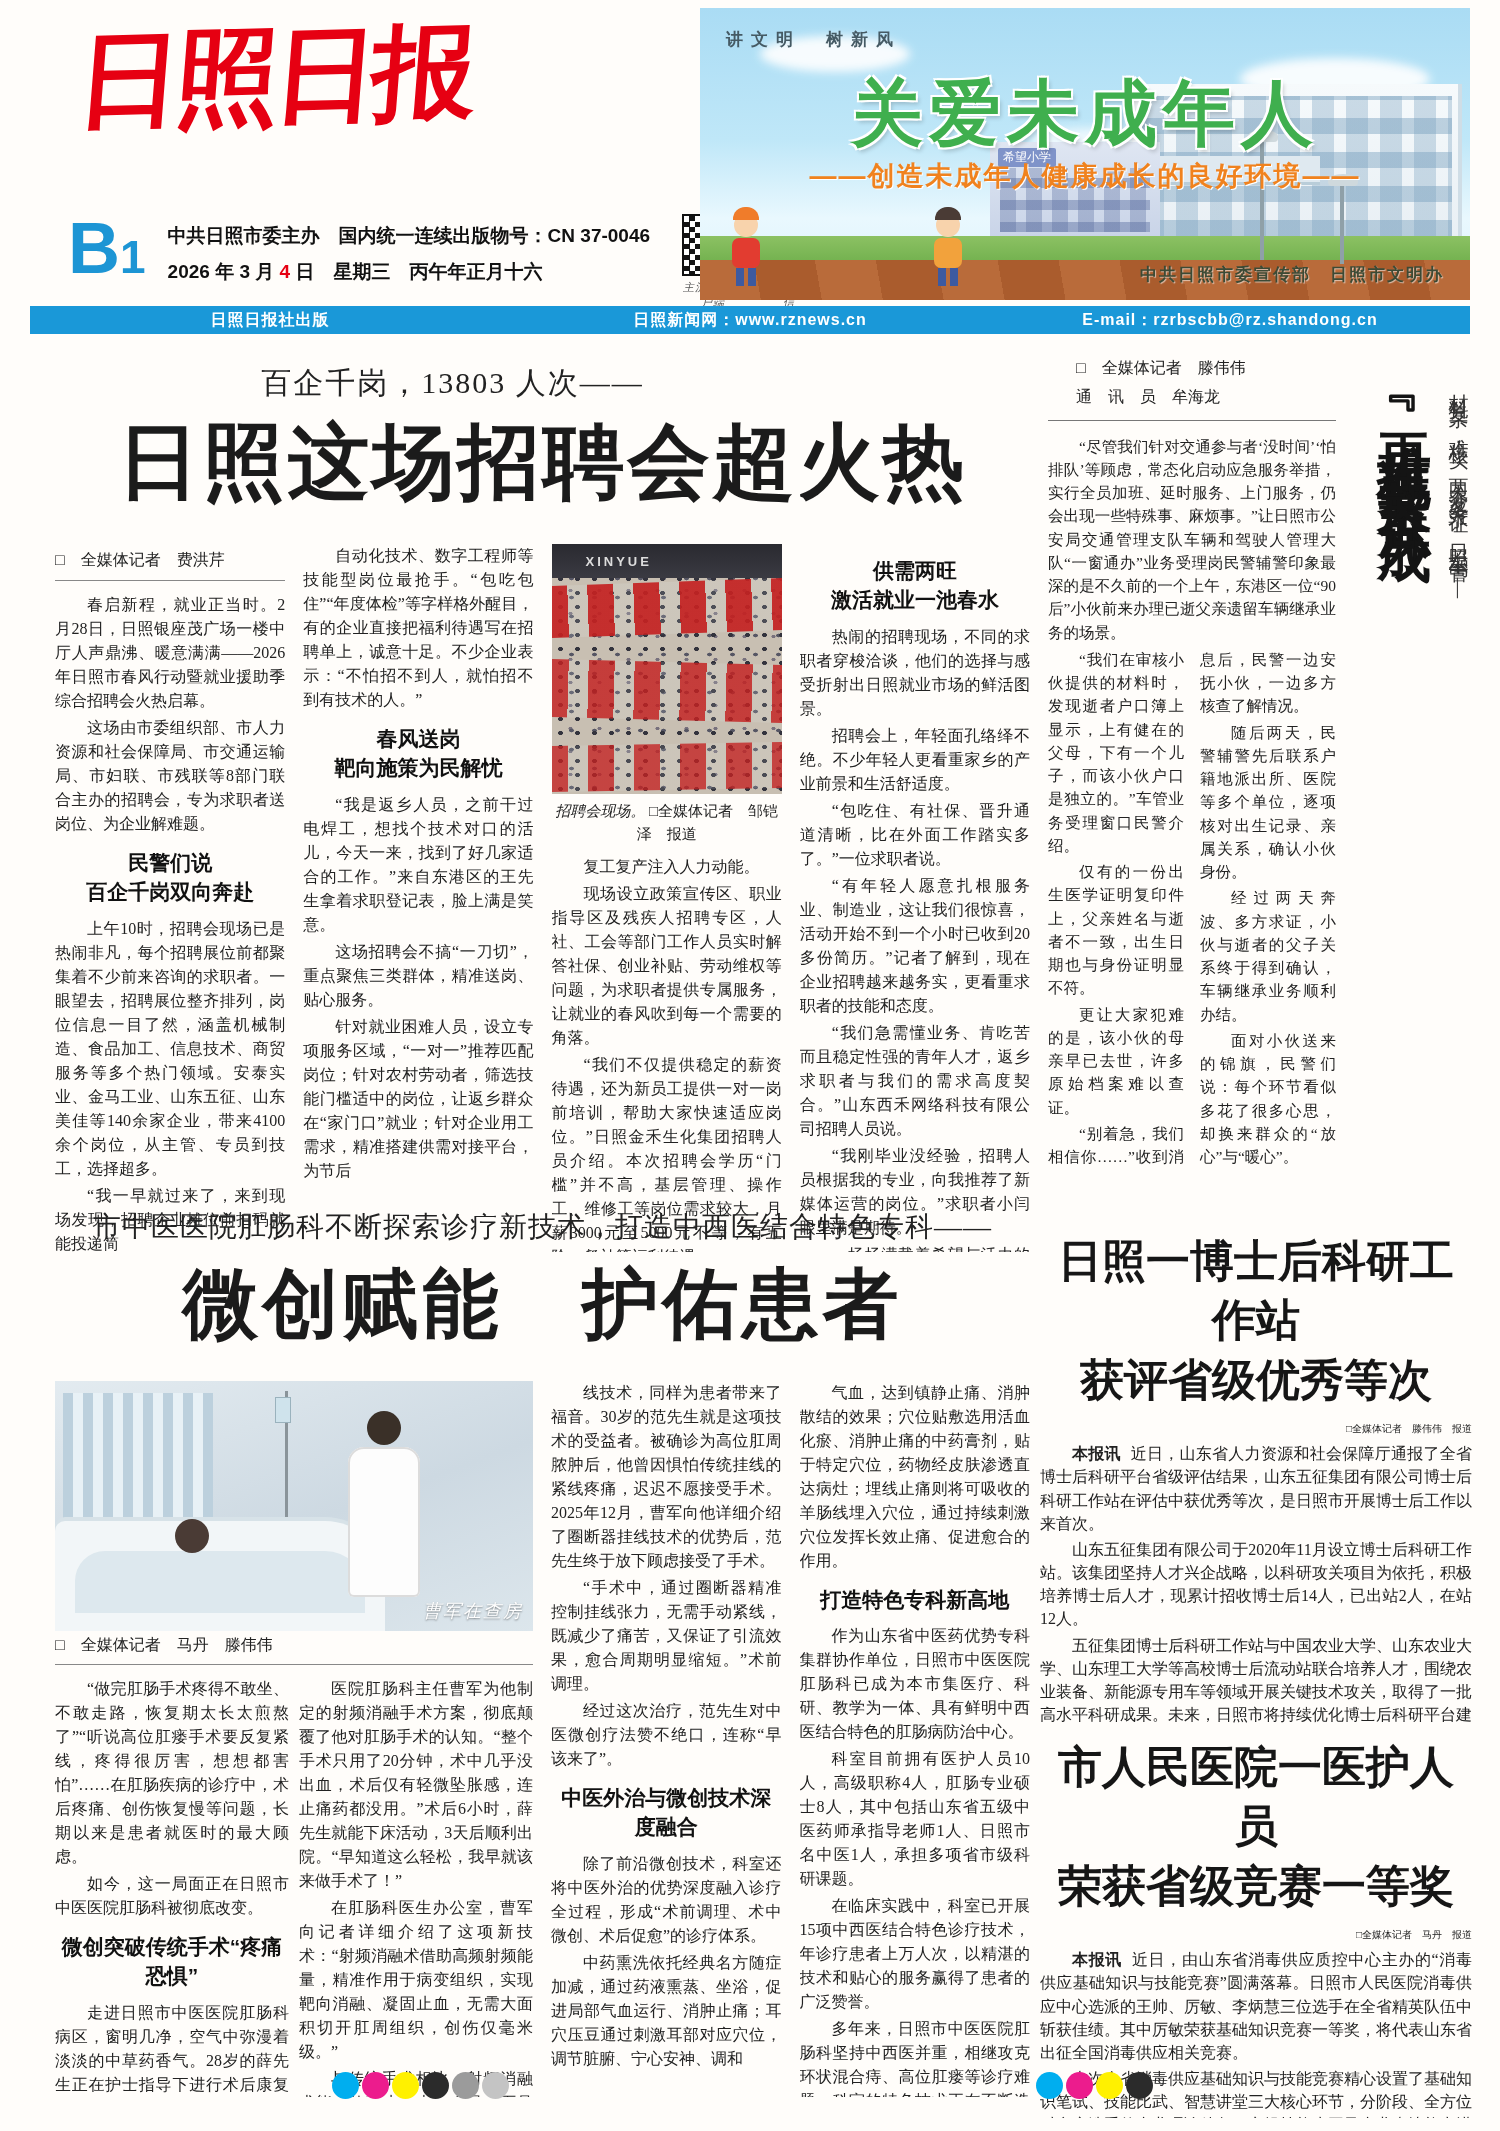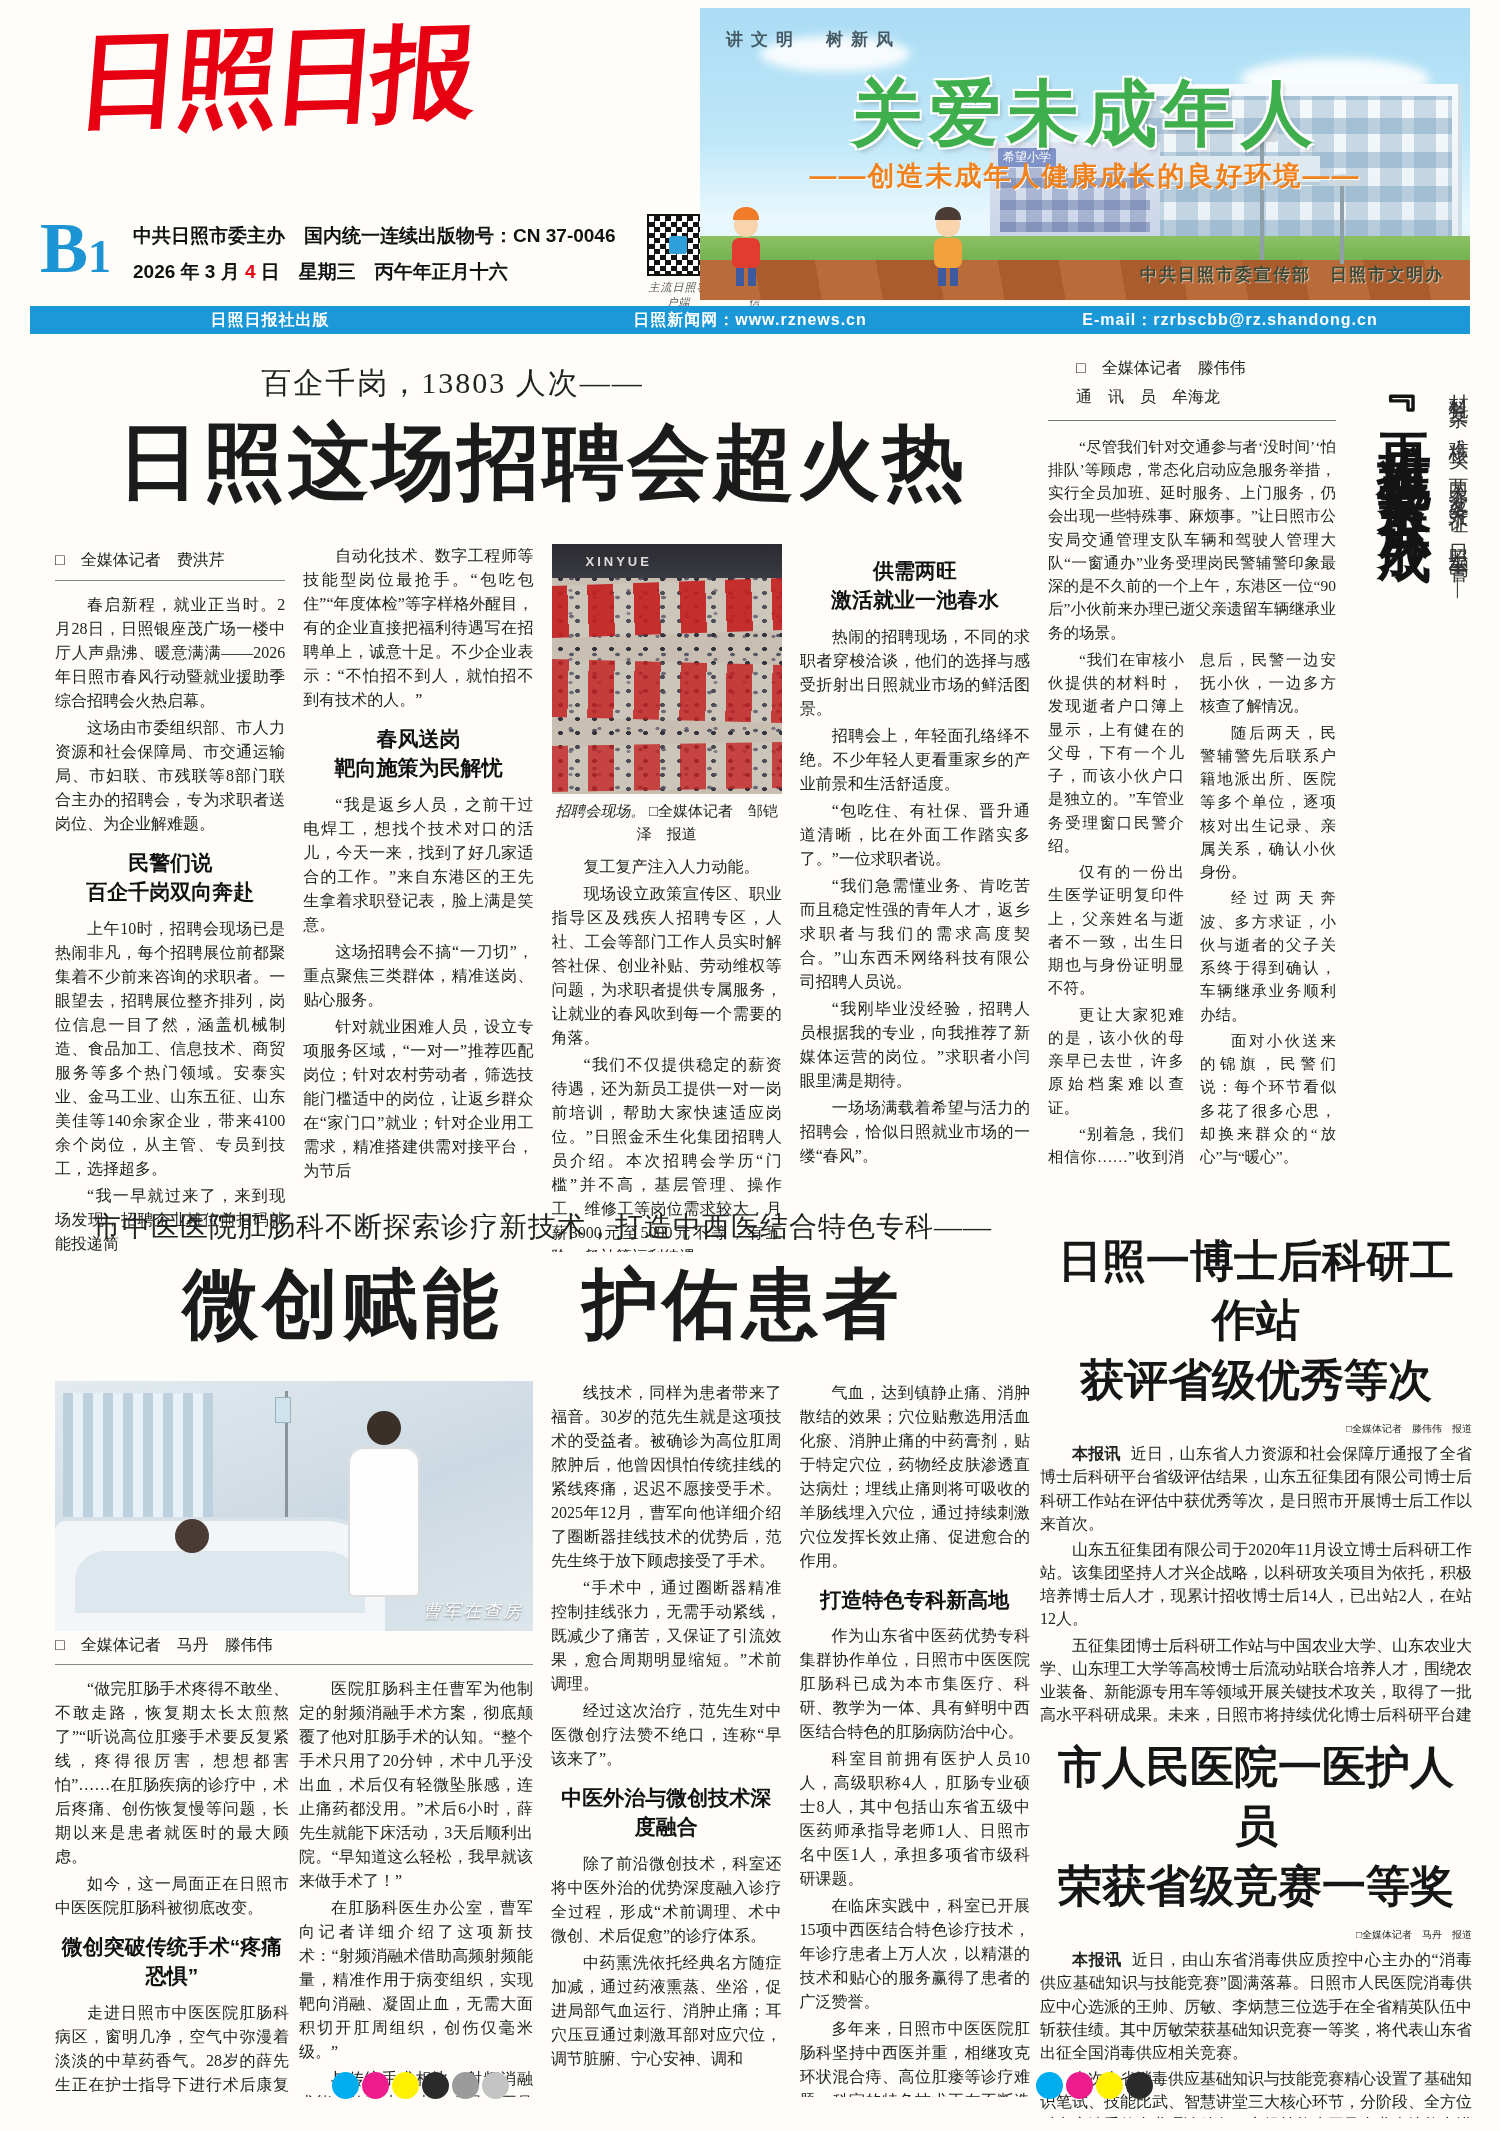--- a/index.html
+++ b/index.html
@@ -4,21 +4,21 @@
 <style>
   html,body{margin:0;padding:0;background:#e9e9e9;}
   .page{position:relative;width:1500px;height:2131px;background:#fffdfa;margin:0 auto;overflow:hidden;
         font-family:"Liberation Serif","DejaVu Serif",serif;color:#222;}
 
   
   .mh-title{position:absolute;left:78px;top:8px;font-size:104px;font-weight:900;color:#e60012;
             font-family:"DejaVu Serif","Liberation Serif",serif;letter-spacing:-6px;
             transform:skewX(-6deg) rotate(-1.5deg);white-space:nowrap;}
   .pub-row{position:absolute;left:40px;top:212px;width:640px;display:flex;align-items:flex-start;}
-  .edition{color:#1d95d4;font-family:Liberation Serif, serif;font-weight:900;line-height:1;margin-right:22px;}
+  .edition{color:#1d95d4;font-family:Liberation Sans, sans-serif;font-weight:900;line-height:1;margin-right:22px;margin-left:28px;}
   .ed-b{font-size:72px;}
   .ed-1{font-size:46px;}
   .pub-lines{font-family:"Liberation Sans","DejaVu Sans",sans-serif;font-weight:bold;font-size:19px;color:#111;
              line-height:1.9;white-space:nowrap;margin-top:6px;}
   .red{color:#e60012;}
   .qrs{display:flex;margin-left:18px;margin-top:2px;}
   .qr-item{margin-left:14px;text-align:center;}
   .qr{width:58px;height:58px;border:2px solid #111;background:
        repeating-conic-gradient(#141414 0% 25%, #ffffff 0% 50%);background-size:11px 11px;position:relative;}
   .qr::after{content:"";position:absolute;left:20px;top:20px;width:18px;height:18px;background:#fff;
@@ -274,20 +274,21 @@
       </div>
       <div class="col">
         <div class="subhead">
           <div>供需两旺</div>
           <div>激活就业一池春水</div>
         </div>
         <div>
             <p class="para">热闹的招聘现场，不同的求职者穿梭洽谈，他们的选择与感受折射出日照就业市场的鲜活图景。</p>
             <p class="para">招聘会上，年轻面孔络绎不绝。不少年轻人更看重家乡的产业前景和生活舒适度。</p>
             <p class="para">“包吃住、有社保、晋升通道清晰，比在外面工作踏实多了。”一位求职者说。</p>
+            <p class="para">“有年轻人愿意扎根服务业、制造业，这让我们很惊喜，活动开始不到一个小时已收到20多份简历。”记者了解到，现在企业招聘越来越务实，更看重求职者的技能和态度。</p>
             <p class="para">“我们急需懂业务、肯吃苦而且稳定性强的青年人才，返乡求职者与我们的需求高度契合。”山东西禾网络科技有限公司招聘人员说。</p>
             <p class="para">“我刚毕业没经验，招聘人员根据我的专业，向我推荐了新媒体运营的岗位。”求职者小闫眼里满是期待。</p>
             <p class="para">一场场满载着希望与活力的招聘会，恰似日照就业市场的一缕“春风”。</p>
           </div>
       </div>
     </div>
   </section>
 
   <aside class="artR">
     <div class="arText">

